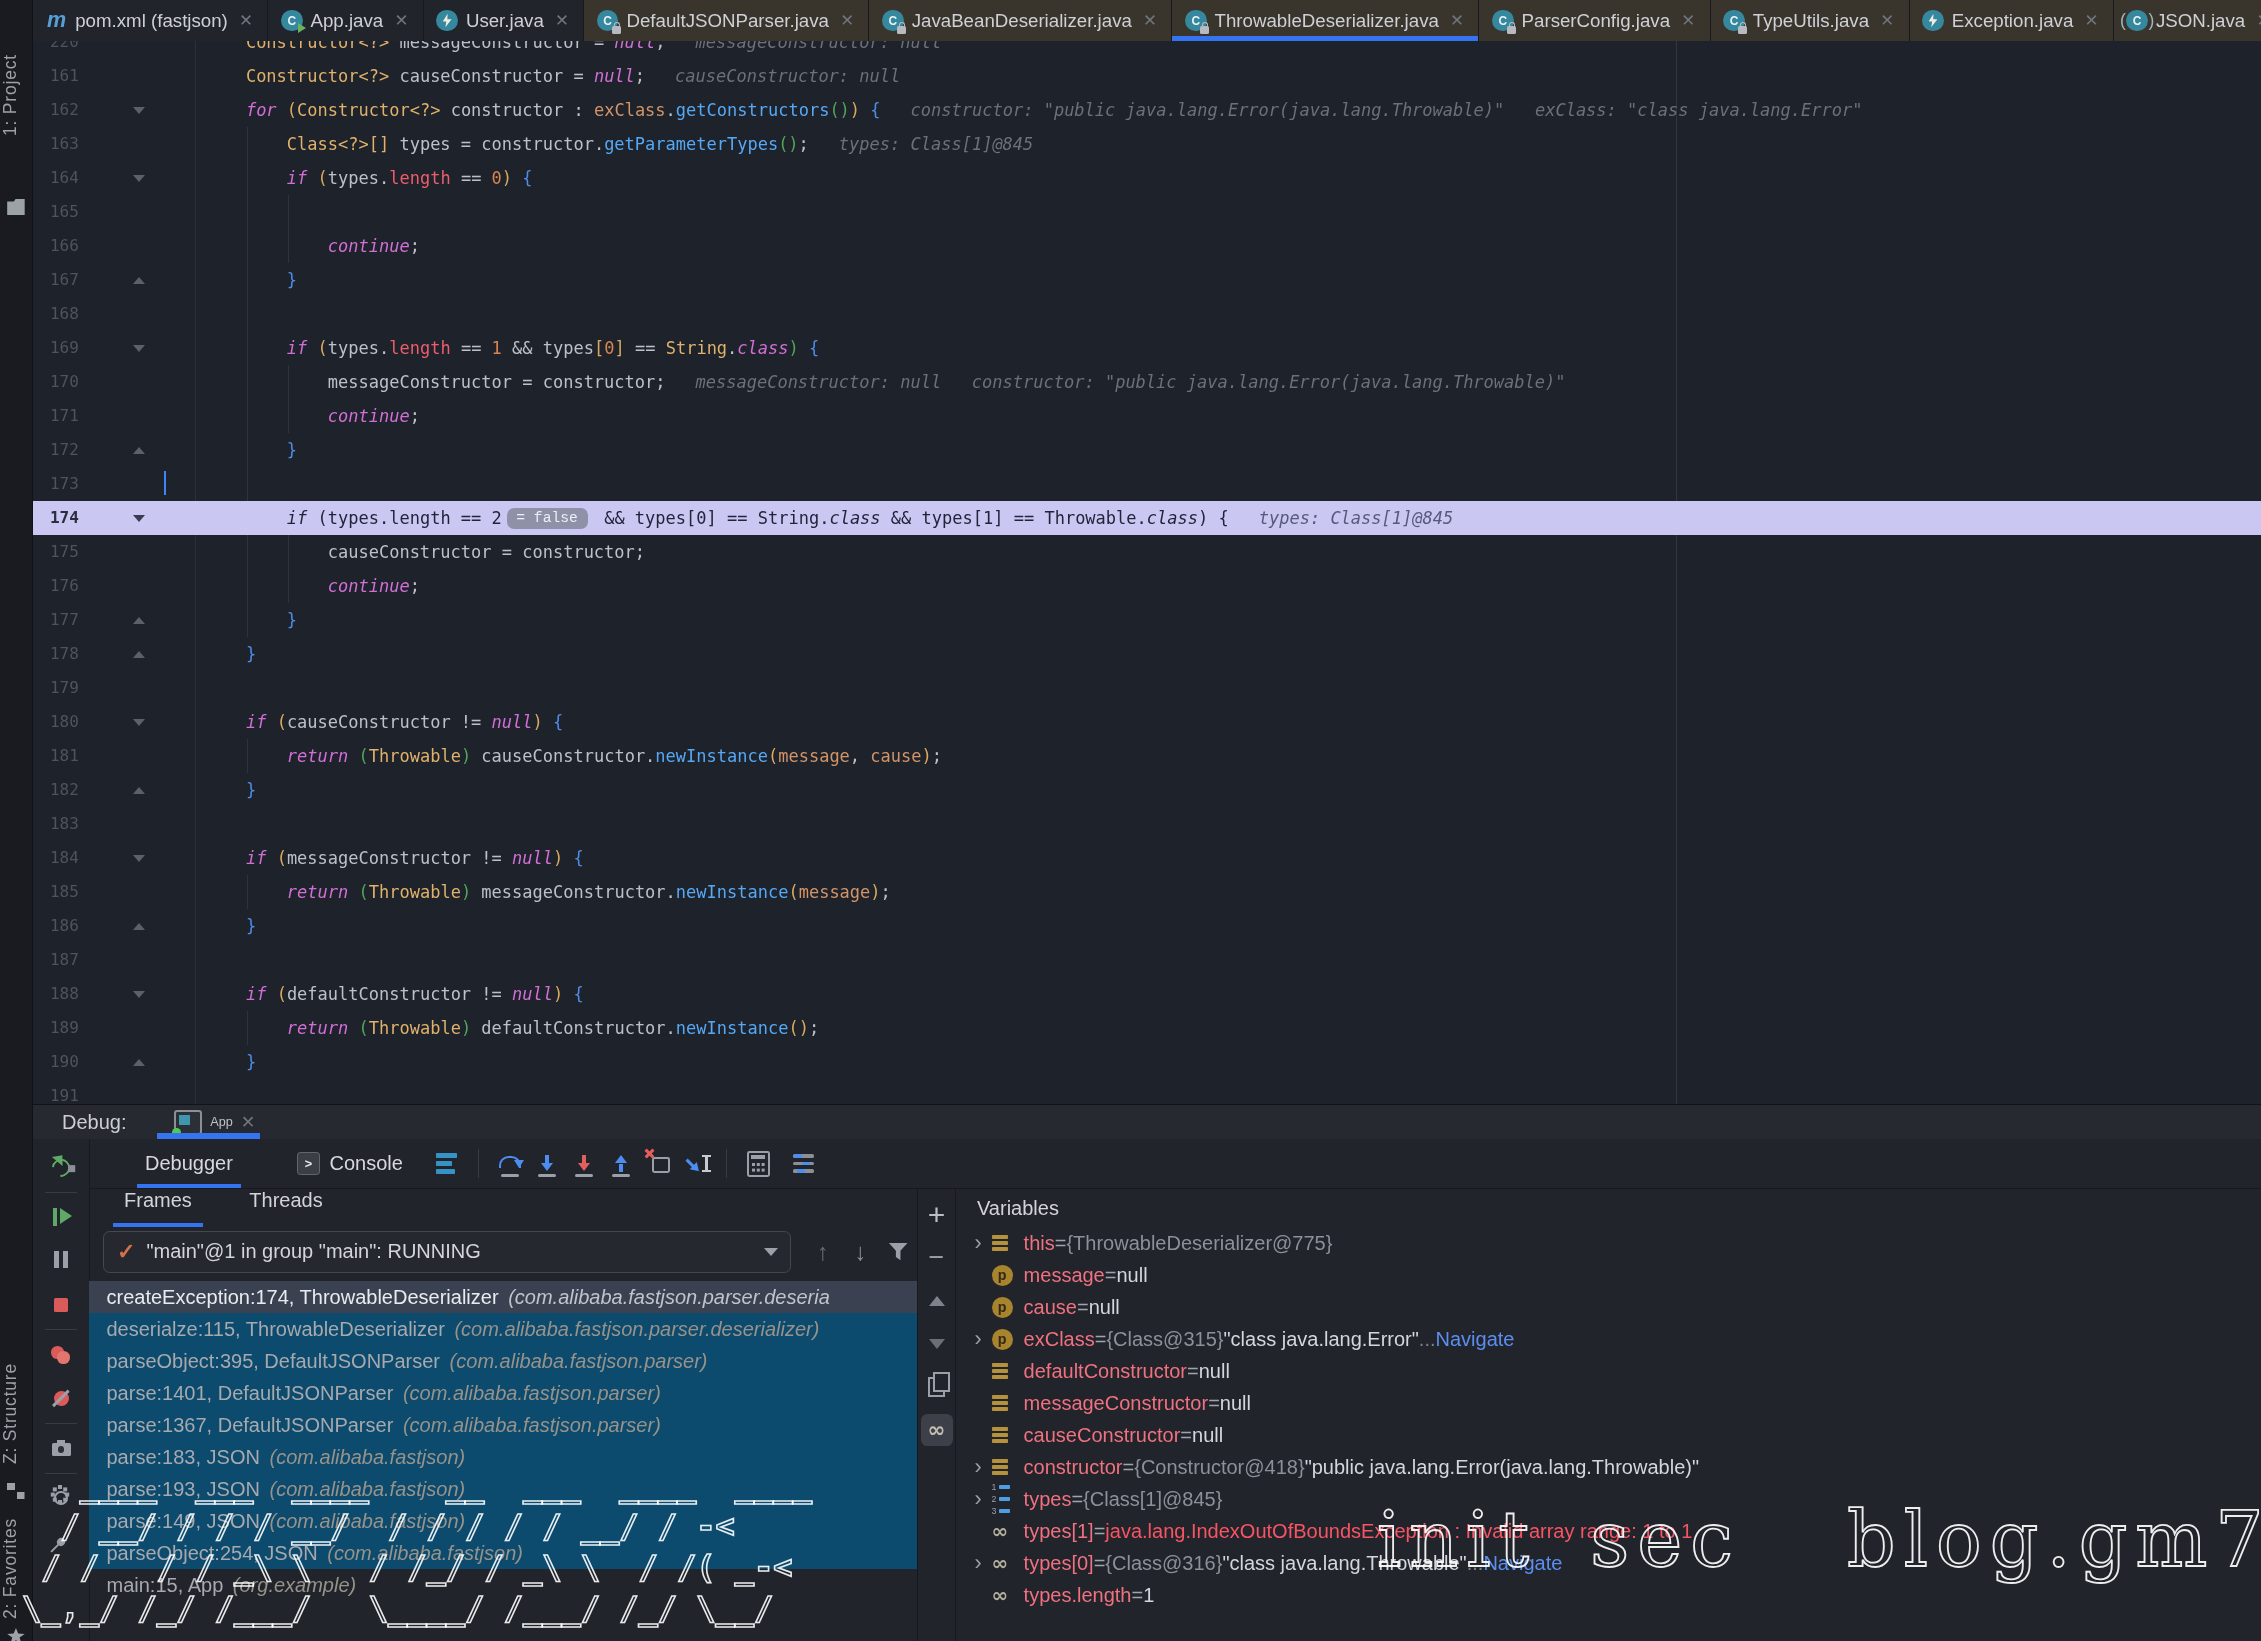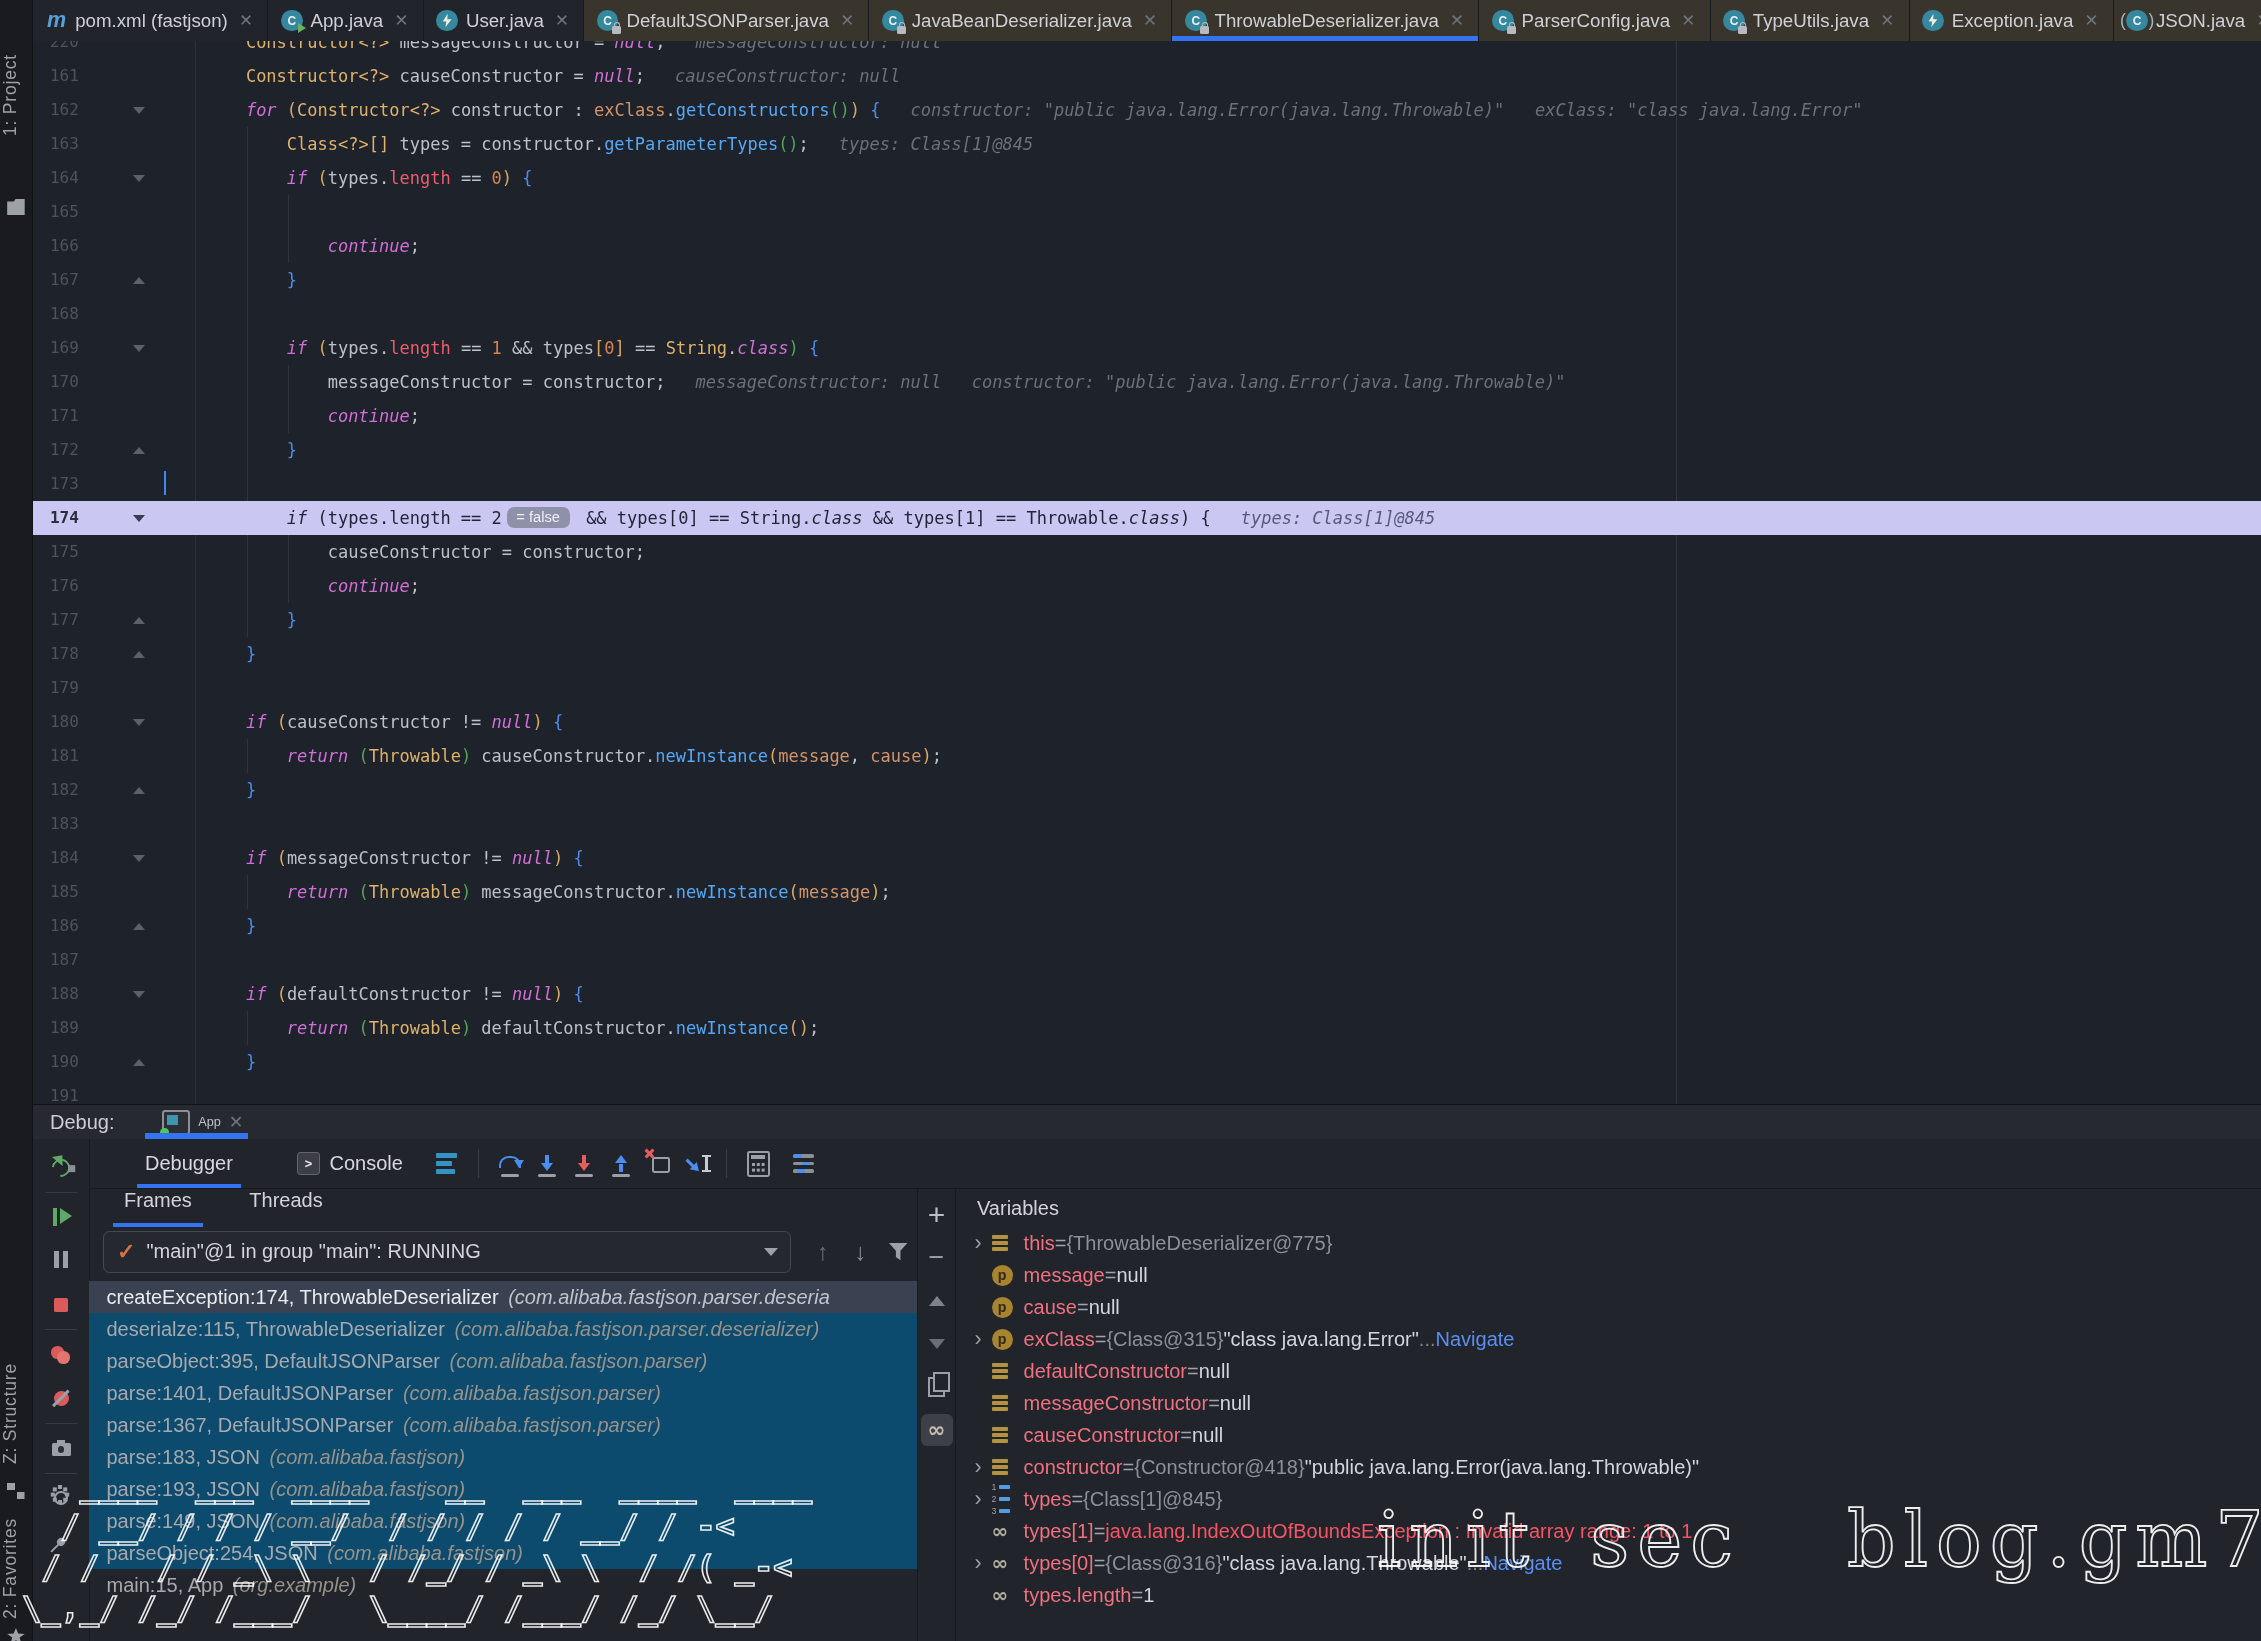--- a/index.html
+++ b/index.html
@@ -54,29 +54,29 @@
   .tk-p2{color:#53a35a;}
   .tk-p3{color:#4f8ce8;}
   .hint{color:#6b7079;font-style:italic;margin-left:30px;}
   .ln.exec{background:#cbc7f3;}
   .ln.exec .tk-kw,.ln.exec .tk-cls,.ln.exec .tk-num,.ln.exec .tk-fld,.ln.exec .tk-pl,
   .ln.exec .tk-p1,.ln.exec .tk-p2,.ln.exec .tk-p3,.ln.exec .tk-mth,.ln.exec .tk-par{color:#22253a;}
   .ln.exec .lnum{color:#2b2e3d;font-weight:bold;}
   .ln.exec .hint{color:#565a7c;}
   .ln.exec .fold.d{border-top-color:#3a3d52;}
   .tk-pill{display:inline-block;background:#8f91a9;color:#eceef8;border-radius:7.2px;
-           font-family:Liberation Sans, sans-serif;font-size:14.7px;line-height:21px;
+           font-family:Liberation Mono, monospace;font-size:14.7px;line-height:21px;
            padding:0 9.6px;margin:0 6.4px 0 4.8px;vertical-align:1.6px;}
   .caret{display:inline-block;width:2px;height:24px;background:#3e86f5;vertical-align:-4.8px;}
   #mguide{position:absolute;left:1643px;top:0;bottom:0;width:1.2px;background:#33363e;}
   #bguide{position:absolute;left:162px;top:0;bottom:0;width:0.8px;background:#2b2f38;}
   
   #debug{position:absolute;left:33px;top:1104px;right:0;bottom:0;background:#21242b;border-top:0.8px solid #111319;z-index:2;}
   #dhead{position:absolute;left:0;right:0;top:0;height:34px;background:#26292f;display:flex;align-items:center;}
-  #dhead .dtitle{font-size:20px;color:#ccced4;margin-left:17px;}
+  #dhead .dtitle{font-size:20px;color:#ccced4;margin-left:29px;}
   .sess-tab{display:flex;align-items:center;gap:8px;margin-left:35px;position:relative;height:100%;padding:0 12.7px;}
   .sess-tab::after{content:"";position:absolute;left:-4.8px;right:8px;bottom:0;height:5.6px;background:#3574f0;}
   .sess-tab .close{color:#71757d;font-size:17.5px;}
   .app-ic{width:24px;height:21px;border:2px solid #8b8f96;border-radius:3.2px;position:relative;background:#2c2f35;}
   .app-ic::before{content:"";position:absolute;left:3.2px;top:3.2px;width:10.4px;height:10.4px;background:#3f97ad;}
   .app-ic::after{content:"";position:absolute;left:-4px;bottom:-4px;width:8.8px;height:8.8px;border-radius:50%;background:#51c956;}
   #dtools{position:absolute;left:56px;right:0;top:34px;height:49px;display:flex;align-items:center;border-bottom:0.8px solid #17191e;}
   .dtab{font-size:20px;color:#d7d9de;position:relative;padding:0 8px;height:100%;display:flex;align-items:center;gap:9.6px;}
   .dtab.active::after{content:"";position:absolute;left:0;right:0;bottom:0;height:4px;background:#3574f0;}
   .console-ic{width:21px;height:21px;background:#3b3e44;border:1.6px solid #63666d;border-radius:3.2px;color:#e8e9ec;

